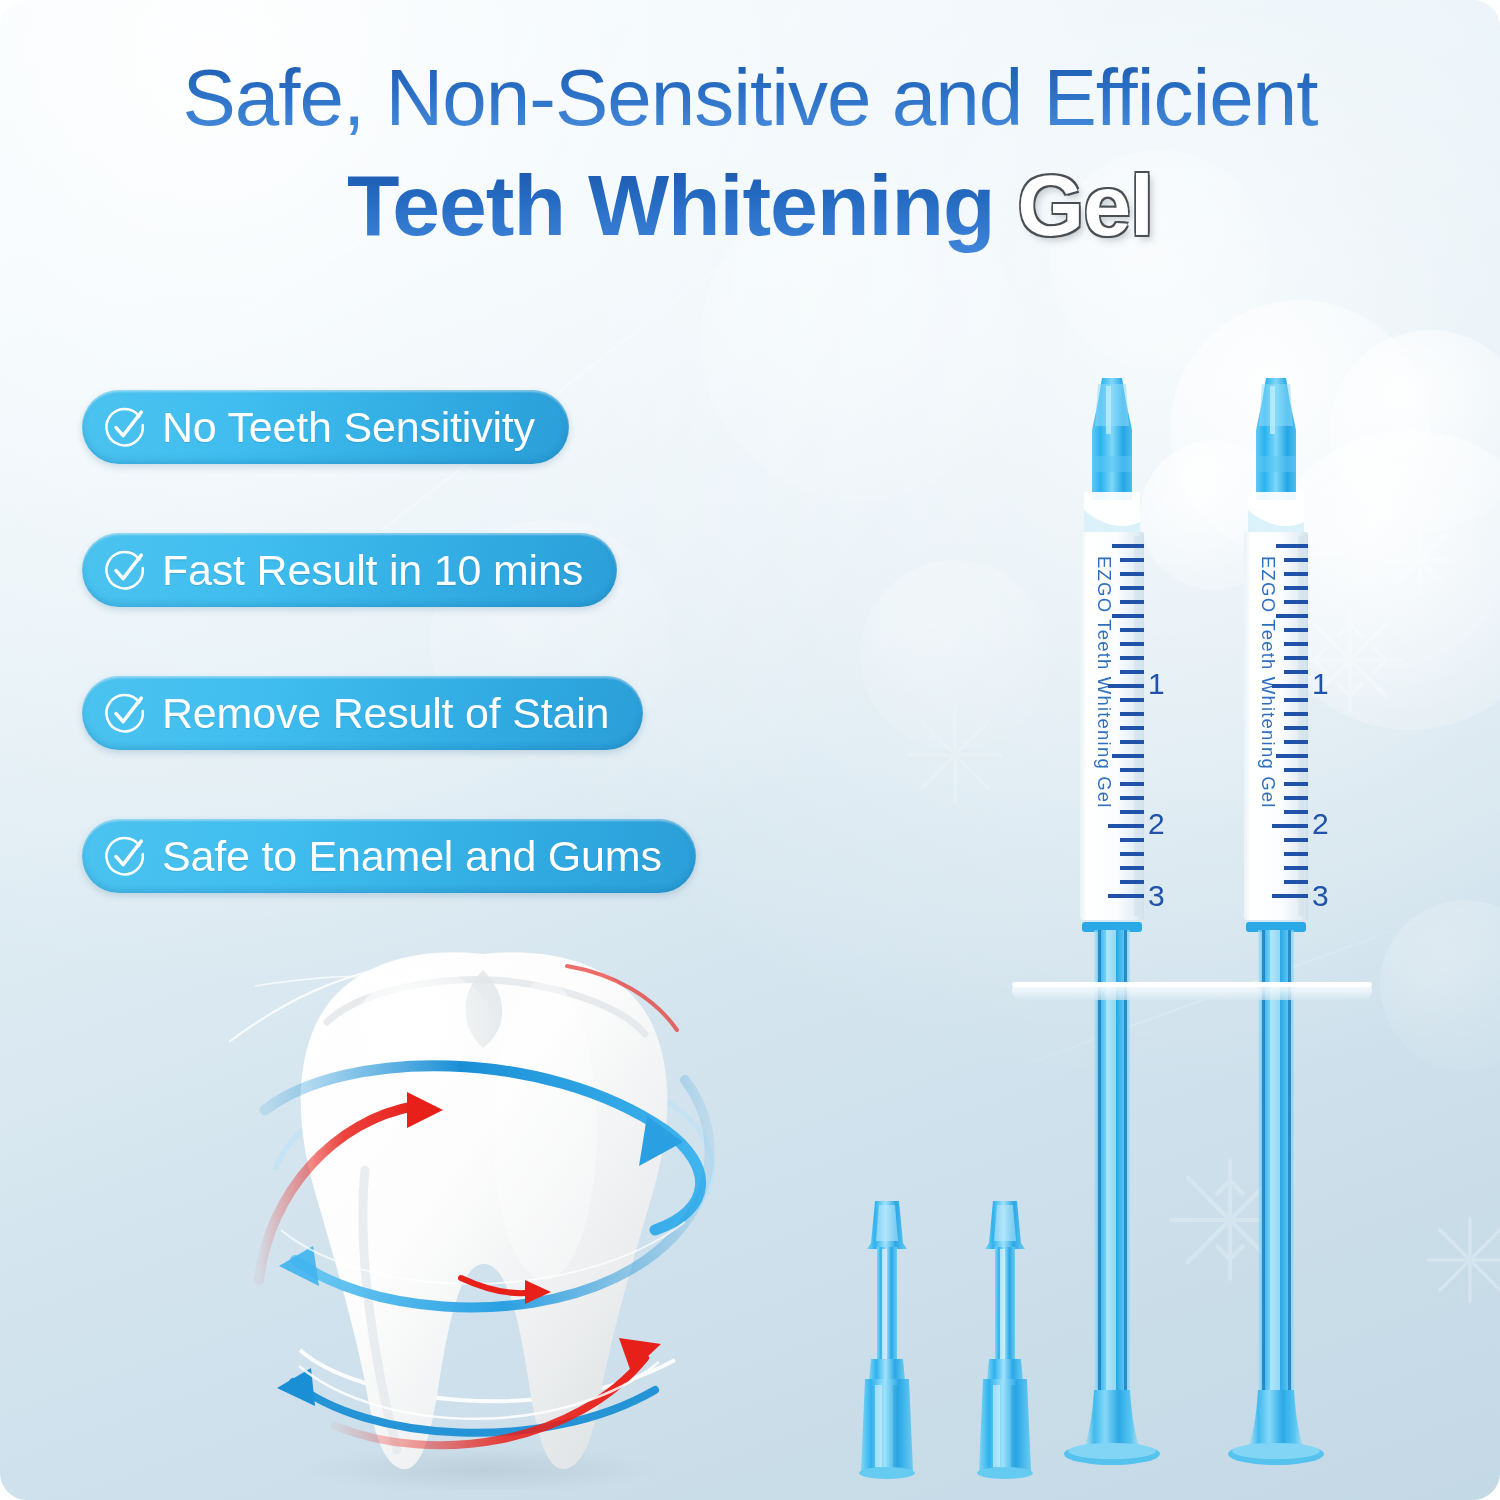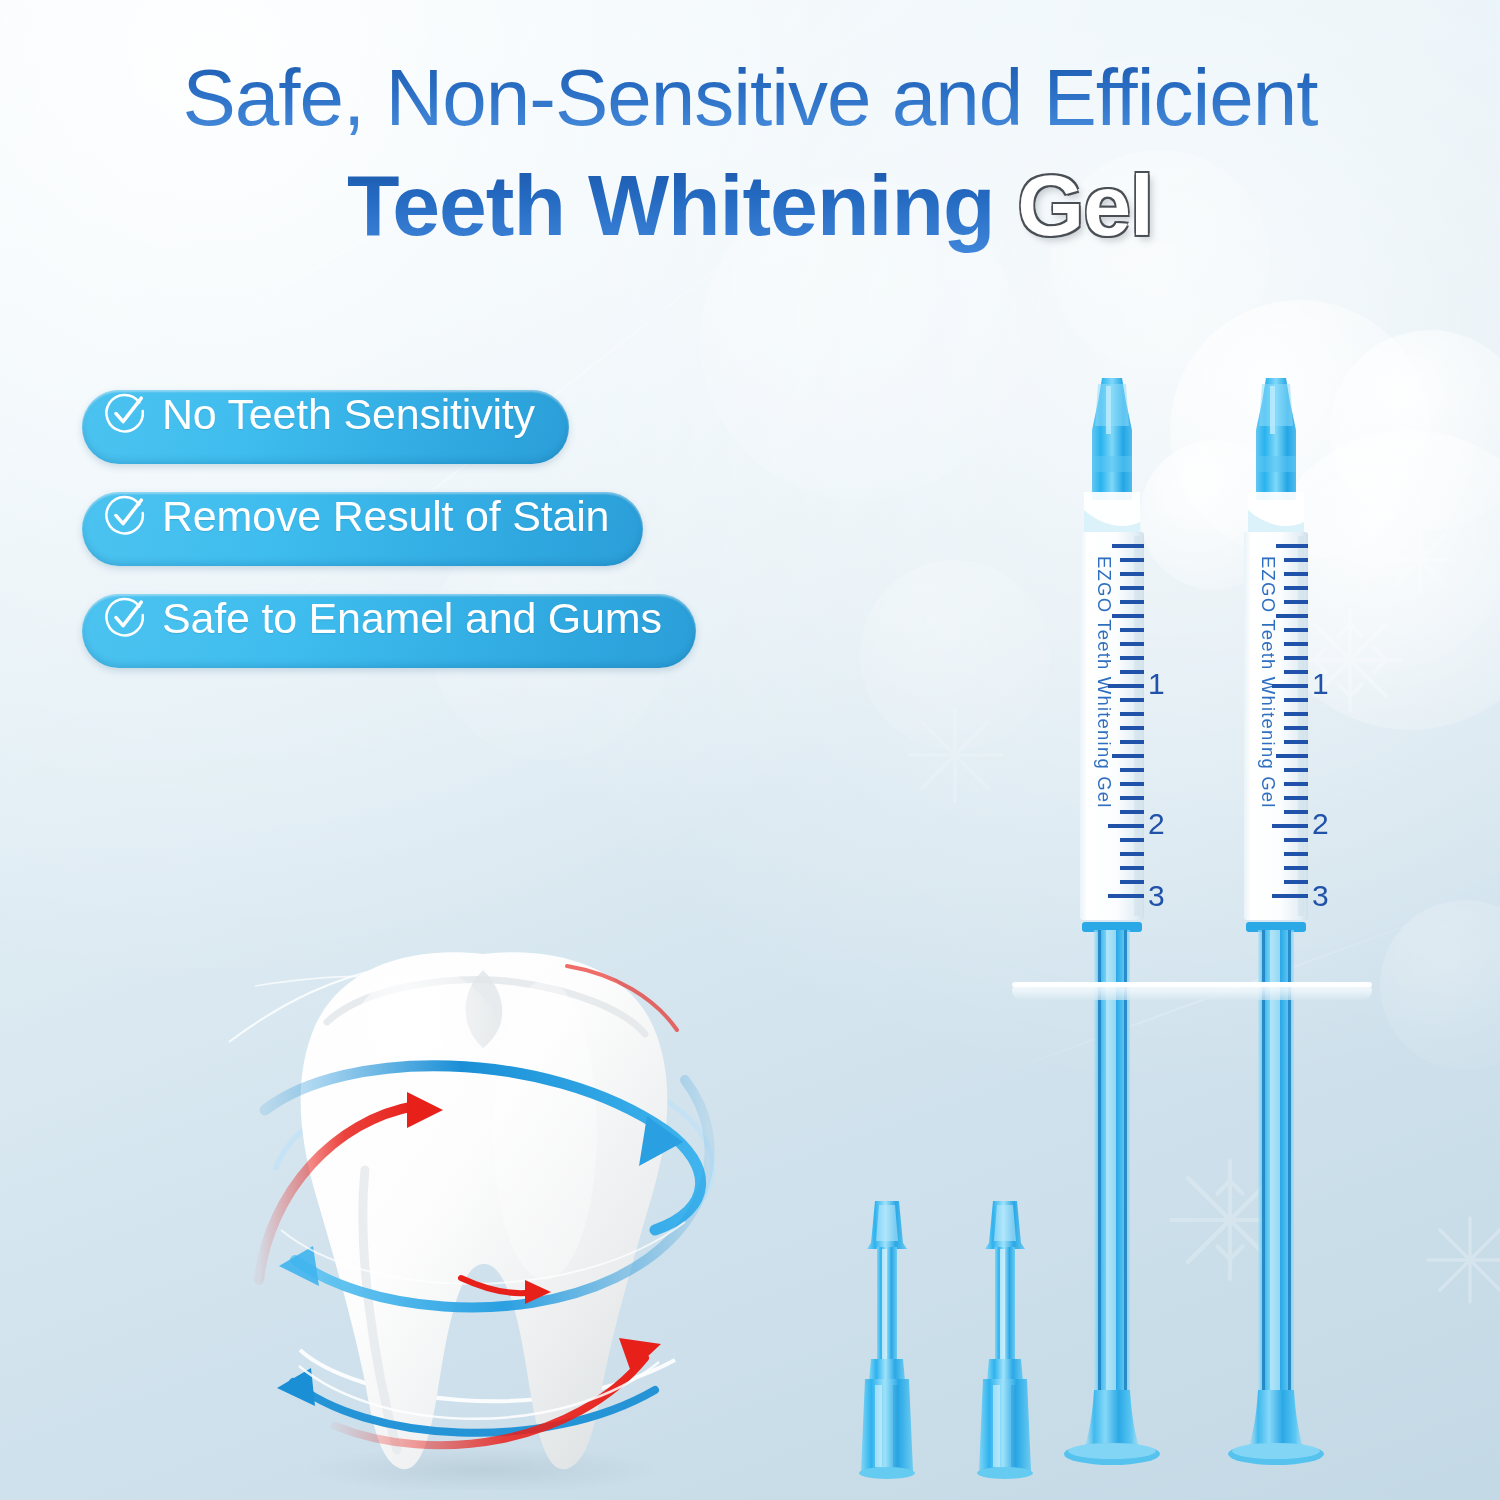--- a/index.html
+++ b/index.html
@@ -10,20 +10,21 @@
   #stage {
     position: relative;
     width: 1500px;
     height: 1500px;
     overflow: hidden;
     font-family: "Liberation Sans", sans-serif;
     background:
       radial-gradient(circle at 14% 4%, rgba(255,255,255,0.95) 0%, rgba(255,255,255,0.0) 48%),
       radial-gradient(ellipse at 78% 22%, rgba(255,255,255,0.72) 0%, rgba(255,255,255,0.0) 46%),
       linear-gradient(160deg, #eef7fb 0%, #e6f2f8 22%, #dceaf2 48%, #cfe1ec 72%, #c3d9e5 100%);
+    border-radius: 27px;
   }
 
   
   .bokeh {
     position: absolute;
     border-radius: 50%;
     background: radial-gradient(circle at 38% 32%, rgba(255,255,255,0.88), rgba(255,255,255,0.30) 62%, rgba(255,255,255,0.0) 100%);
     pointer-events: none;
   }
   .flake {
@@ -90,23 +91,23 @@
 
   
   .features {
     position: absolute;
     left: 82px;
     top: 390px;
     z-index: 6;
   }
   .pill {
     display: flex;
-    align-items: flex-start;
+    align-items: center;
     height: 74px;
-    margin-bottom: 28px;
+    margin-bottom: 69px;
     padding: 0 34px 0 20px;
     border-radius: 40px;
     box-sizing: border-box;
     background: linear-gradient(105deg, #4cc3f0 0%, #3fbdee 34%, #2fa8e0 78%, #2b9ed8 100%);
     box-shadow:
       inset 0 2px 2px rgba(255,255,255,0.40),
       inset 0 -3px 7px rgba(0,80,130,0.20),
       0 3px 7px rgba(60,110,145,0.22);
     width: fit-content;
   }
@@ -252,20 +253,29 @@
     <div class="pill">
       <span class="check">
         <svg viewBox="0 0 48 48">
           <path d="M39 13 A19 19 0 1 0 42.5 22" fill="none" stroke="#ffffff" stroke-width="2.6" stroke-linecap="round"></path>
           <path d="M14.5 24.5 L22 33 L41 8.5" fill="none" stroke="#ffffff" stroke-width="3.6" stroke-linecap="round" stroke-linejoin="round"></path>
         </svg>
       </span>
       <span class="label">No Teeth Sensitivity</span>
     </div>
 
+    <div class="pill">
+      <span class="check">
+        <svg viewBox="0 0 48 48">
+          <path d="M39 13 A19 19 0 1 0 42.5 22" fill="none" stroke="#ffffff" stroke-width="2.6" stroke-linecap="round"></path>
+          <path d="M14.5 24.5 L22 33 L41 8.5" fill="none" stroke="#ffffff" stroke-width="3.6" stroke-linecap="round" stroke-linejoin="round"></path>
+        </svg>
+      </span>
+      <span class="label">Fast Result in 10 mins</span>
+    </div>
 
     <div class="pill">
       <span class="check">
         <svg viewBox="0 0 48 48">
           <path d="M39 13 A19 19 0 1 0 42.5 22" fill="none" stroke="#ffffff" stroke-width="2.6" stroke-linecap="round"></path>
           <path d="M14.5 24.5 L22 33 L41 8.5" fill="none" stroke="#ffffff" stroke-width="3.6" stroke-linecap="round" stroke-linejoin="round"></path>
         </svg>
       </span>
       <span class="label">Remove Result of Stain</span>
     </div>

